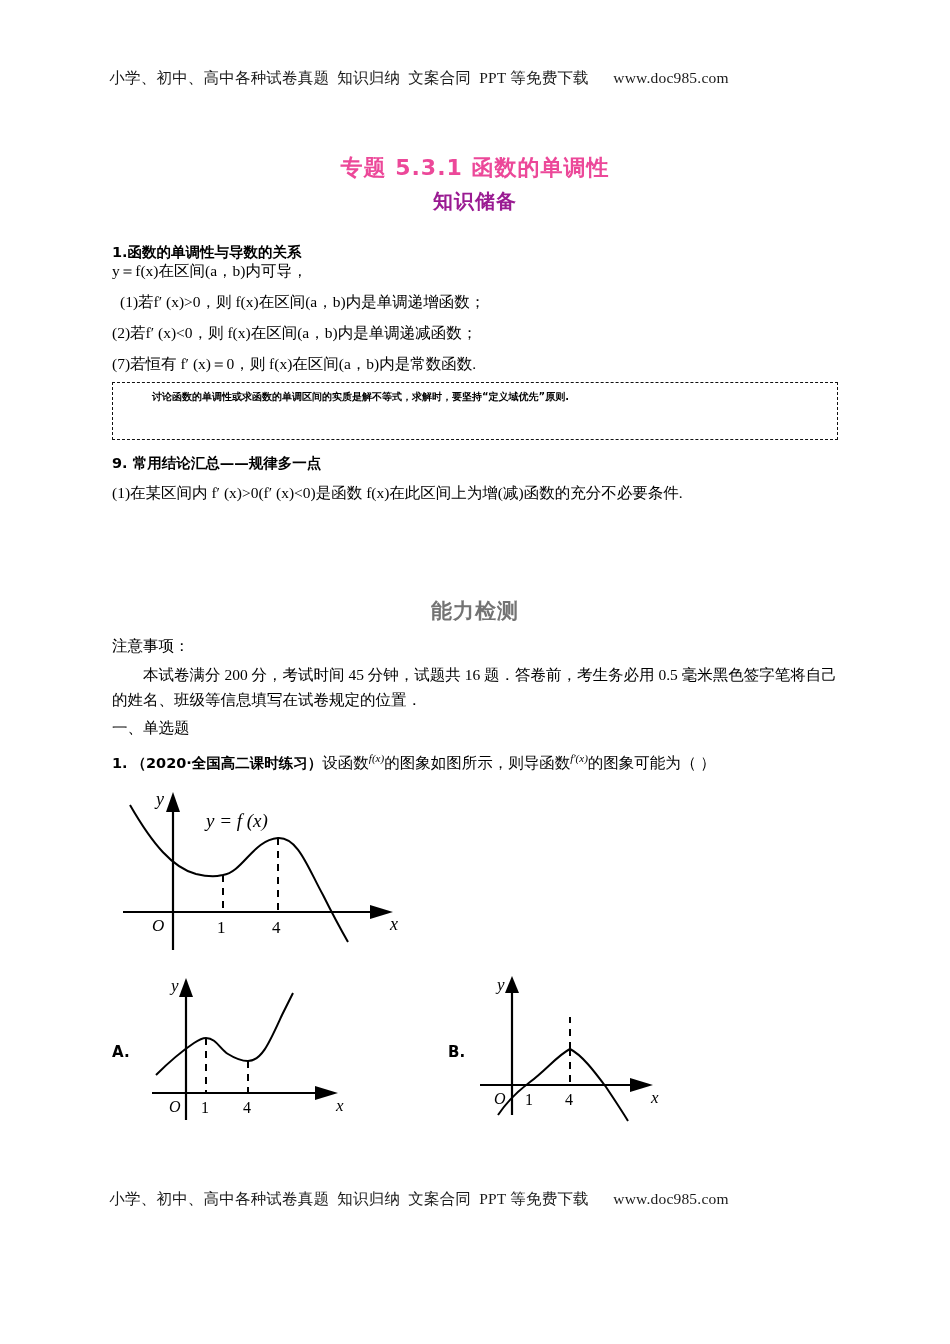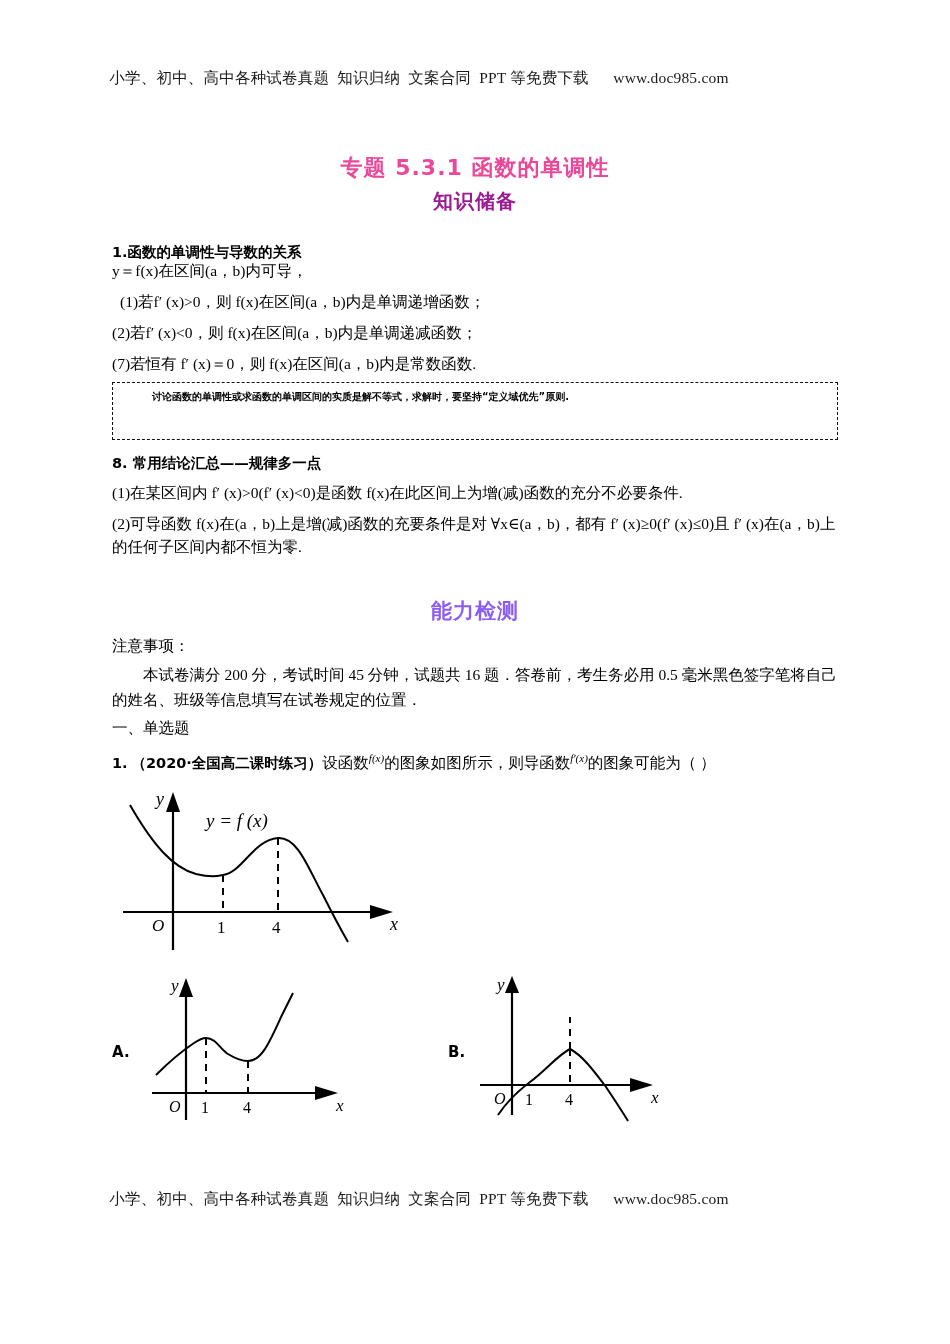--- a/index.html
+++ b/index.html
@@ -63,21 +63,21 @@
   }
   .title-section {
     position: absolute;
     top: 597px;
     left: 0;
     width: 950px;
     text-align: center;
     font-family: "DejaVu Sans", sans-serif;
     font-size: 21px;
     font-weight: 700;
-    color: #8b5cf6;
+    color: #737373;
     letter-spacing: 1px;
   }
 
   
   .ln {
     position: absolute;
     left: 112px;
     width: 730px;
     font-size: 15.5px;
     line-height: 1.5;
@@ -150,23 +150,22 @@
   <div class="ln" style="top:259px;">
     <span>y＝f(x)在区间(a，b)内可导，</span>
   </div>
   <div class="ln" style="top:290px;margin-left:8px;">(1)若f′ (x)&gt;0，则 f(x)在区间(a，b)内是单调递增函数；</div>
   <div class="ln" style="top:321px;">(2)若f′ (x)&lt;0，则 f(x)在区间(a，b)内是单调递减函数；</div>
   <div class="ln" style="top:352px;">(7)若恒有 f′ (x)＝0，则 f(x)在区间(a，b)内是常数函数.</div>
 
   <div class="tipbox"></div>
   <div class="tipbox-text">讨论函数的单调性或求函数的单调区间的实质是解不等式，求解时，要坚持“定义域优先”原则.</div>
 
-  <div class="ln b" style="top:453px;">8. 常用结论汇总——规律多一点</div>
+  <div class="ln b" style="top:453px;">9. 常用结论汇总——规律多一点</div>
   <div class="ln" style="top:481px;">(1)在某区间内 f′ (x)&gt;0(f′ (x)&lt;0)是函数 f(x)在此区间上为增(减)函数的充分不必要条件.</div>
-  <div class="ln" style="top:512px;">(2)可导函数 f(x)在(a，b)上是增(减)函数的充要条件是对 ∀x∈(a，b)，都有 f′ (x)≥0(f′ (x)≤0)且 f′ (x)在(a，b)上的任何子区间内都不恒为零.</div>
 
   <div class="title-section">能力检测</div>
   <div class="note-label">注意事项：</div>
   <div class="note-body">本试卷满分 200 分，考试时间 45 分钟，试题共 16 题．答卷前，考生务必用 0.5 毫米黑色签字笔将自己的姓名、班级等信息填写在试卷规定的位置．</div>
   <div class="sec-label">一、单选题</div>
 
   <div class="q1">
     <span class="b">1.</span>
     <span class="b">（2020·全国高二课时练习）</span><span>设函数</span><sup class="fn">f(x)</sup><span>的图象如图所示，则导函数</span><sup class="fn">f′(x)</sup><span>的图象可能为（    ）</span>
   </div>

